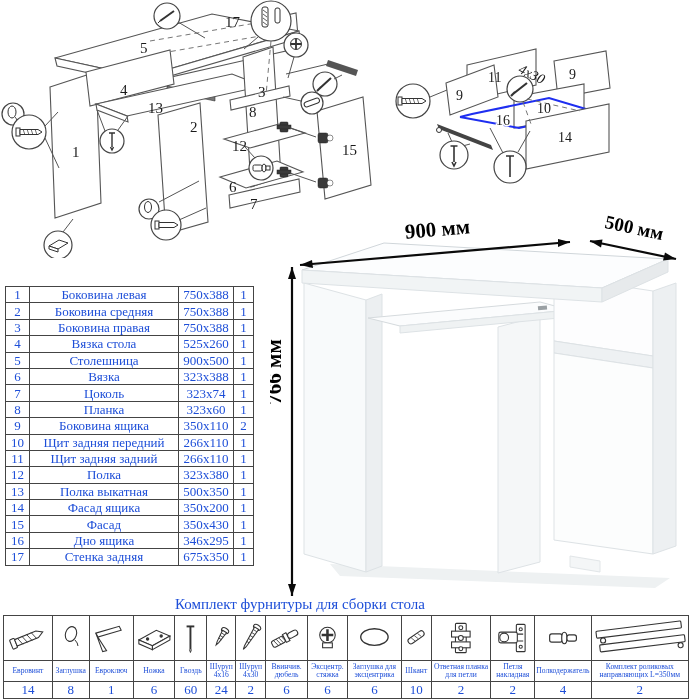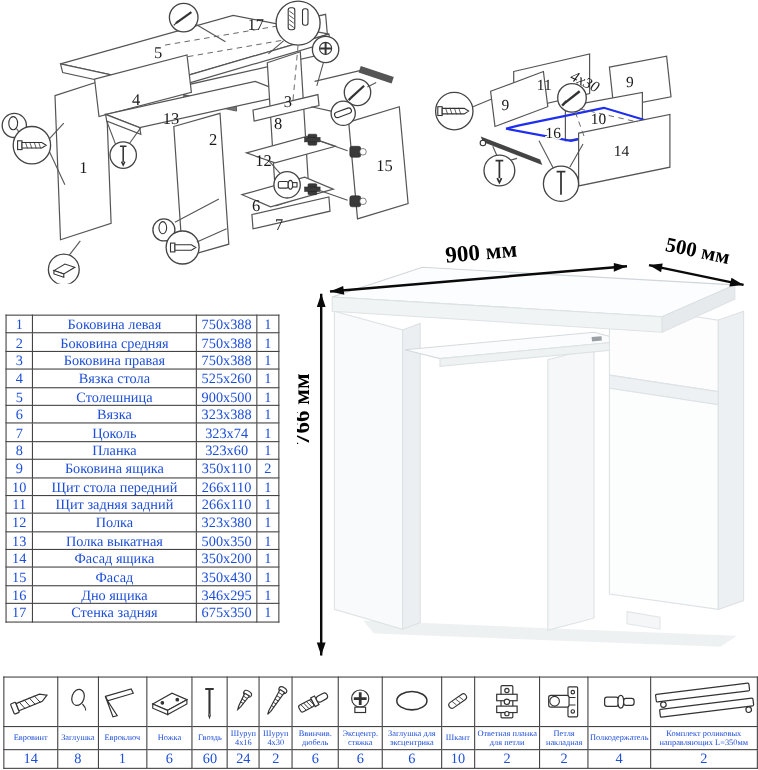--- a/index.html
+++ b/index.html
@@ -256,21 +256,21 @@
           <td class="c-qty">1</td>
         </tr>
         <tr>
           <td class="c-num">9</td>
           <td class="c-name">Боковина ящика</td>
           <td class="c-size">350x110</td>
           <td class="c-qty">2</td>
         </tr>
         <tr>
           <td class="c-num">10</td>
-          <td class="c-name">Щит стола передний</td>
+          <td class="c-name">Щит задняя передний</td>
           <td class="c-size">266x110</td>
           <td class="c-qty">1</td>
         </tr>
         <tr>
           <td class="c-num">11</td>
           <td class="c-name">Щит задняя задний</td>
           <td class="c-size">266x110</td>
           <td class="c-qty">1</td>
         </tr>
         <tr>
@@ -347,20 +347,21 @@
       <polygon points="320,29 331,35.5 332.5,27.5"></polygon>
         <polygon points="406,47 393,48.5 395,40.5"></polygon>
       <polygon points="22,55 18,67 26,67"></polygon>
         <polygon points="22,384 18,372 26,372"></polygon>
     </g>
     <text x="168" y="24" transform="rotate(-5 168 24)" text-anchor="middle" font-size="21" font-weight="bold" font-family="Liberation Sans, sans-serif">900 мм</text>
     <text x="363" y="22" transform="rotate(12 363 22)" text-anchor="middle" font-size="19" font-weight="bold" font-family="Liberation Sans, sans-serif">500 мм</text>
     <text x="11" y="160" transform="rotate(-90 11 160)" text-anchor="middle" font-size="21" font-weight="bold" font-family="Liberation Sans, sans-serif">766 мм</text>
   </svg>
 
+  <div id="hw-title">Комплект фурнитуры для сборки стола</div>
 
   <table id="hw-table">
     <colgroup>
       <col style="width:49px">
         <col style="width:37px">
         <col style="width:44px">
         <col style="width:42px">
       <col style="width:32px">
         <col style="width:29px">
         <col style="width:30px">

